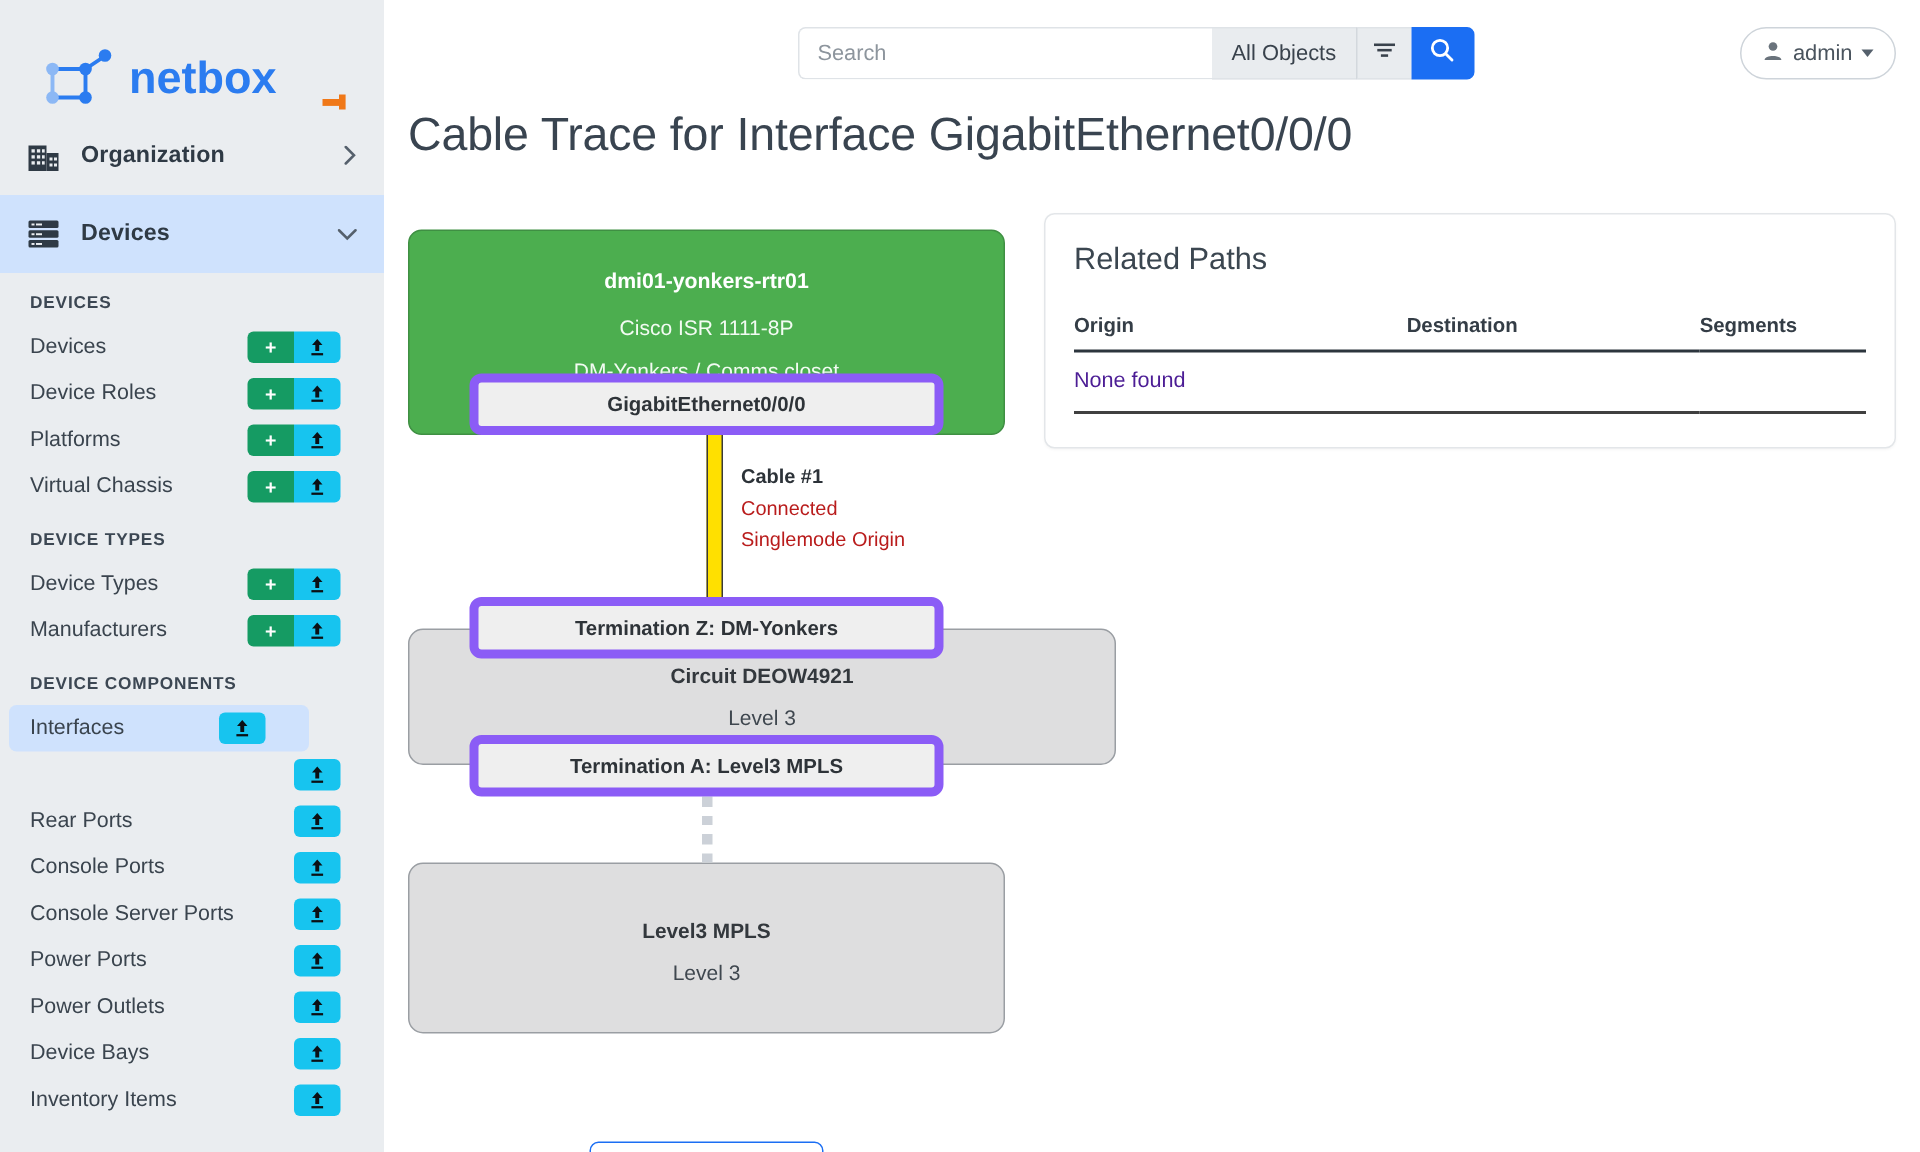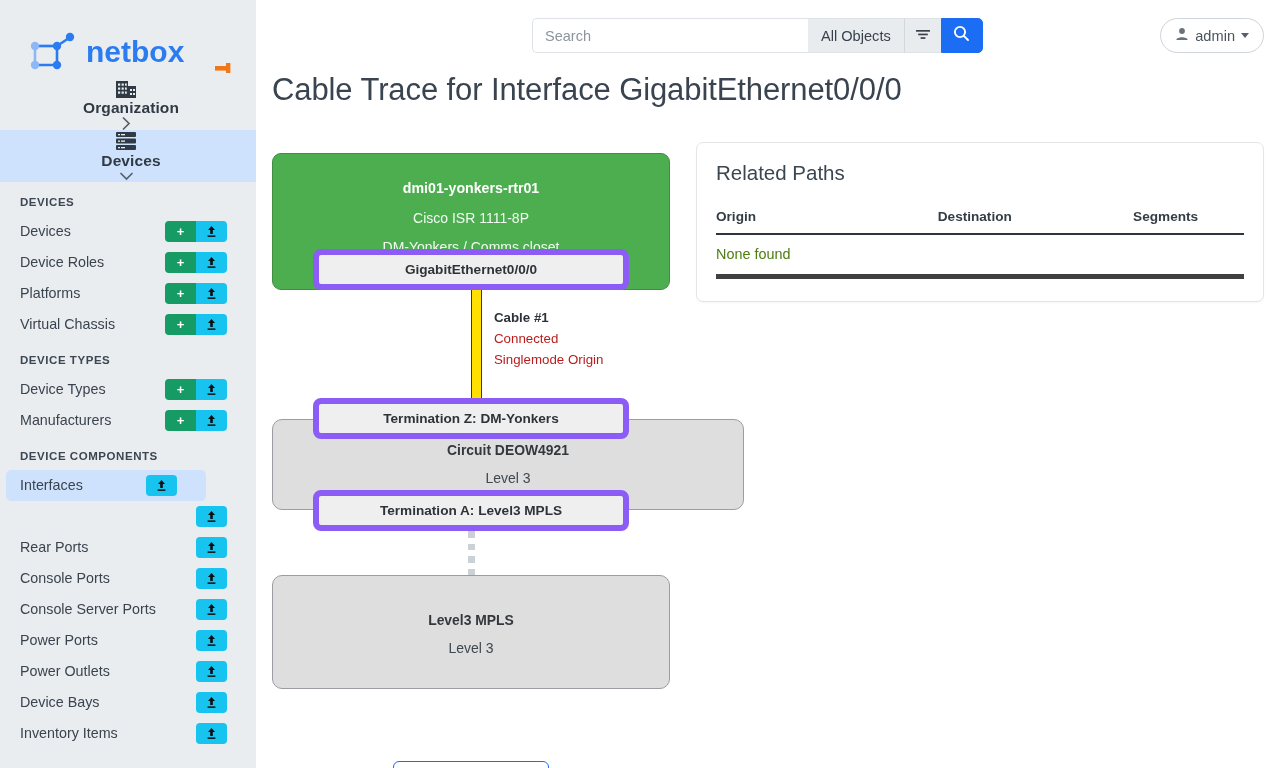--- a/index.html
+++ b/index.html
@@ -27,21 +27,20 @@
   }
   .brand-logo { display: flex; align-items: center; gap: 6px; flex: 1; }
   .brand-mark { width: 54px; height: 46px; }
   .brand-word { display: block; }
   .pin-icon { width: 22px; height: 20px; margin-right: 4px; }
 
   .nav-group {
     display: flex; align-items: center;
     height: 52px; padding: 0 18px 0 14px;
     cursor: pointer;
-    flex-direction: column;
   }
   .nav-group.active { background: #cfe2fd; }
   .nav-group .ng-icon { width: 30px; display:flex; align-items:center; justify-content:center; }
   .nav-group .ng-label {
     flex: 1; font-size: 15.5px; font-weight: bold; color: #2f3a45;
     padding-left: 10px; letter-spacing: .1px;
   }
   .chev { color: #55606c; font-size: 13px; line-height: 1; }
 
   .section-head {
@@ -200,22 +199,22 @@
     box-shadow: 0 1px 2px rgba(0,0,0,.04);
     padding: 18px 19px 22px;
   }
   .card-title { font-size: 20.5px; color: #3b4650; margin: 0 0 24px 0; font-weight: normal; }
   table.paths { width: 100%; border-collapse: collapse; }
   table.paths th {
     text-align: left; font-size: 13.6px; font-weight: bold; color: #343d46;
     padding: 0 0 9px 0; border-bottom: 2px solid #2c353d;
   }
   table.paths td {
-    font-size: 14.4px; color: #4d7c0f;
-    padding: 11px 0 12px 0; border-bottom: 5px solid #404040;
+    font-size: 14.4px; color: #4c1d95;
+    padding: 11px 0 12px 0; border-bottom: 2px solid #404040;
   }
   .col-o { width: 42%; }
   .col-d { width: 37%; }
 </style>
 </head>
 <body>
 
 <div class="app">
 
   <aside class="sidebar">

